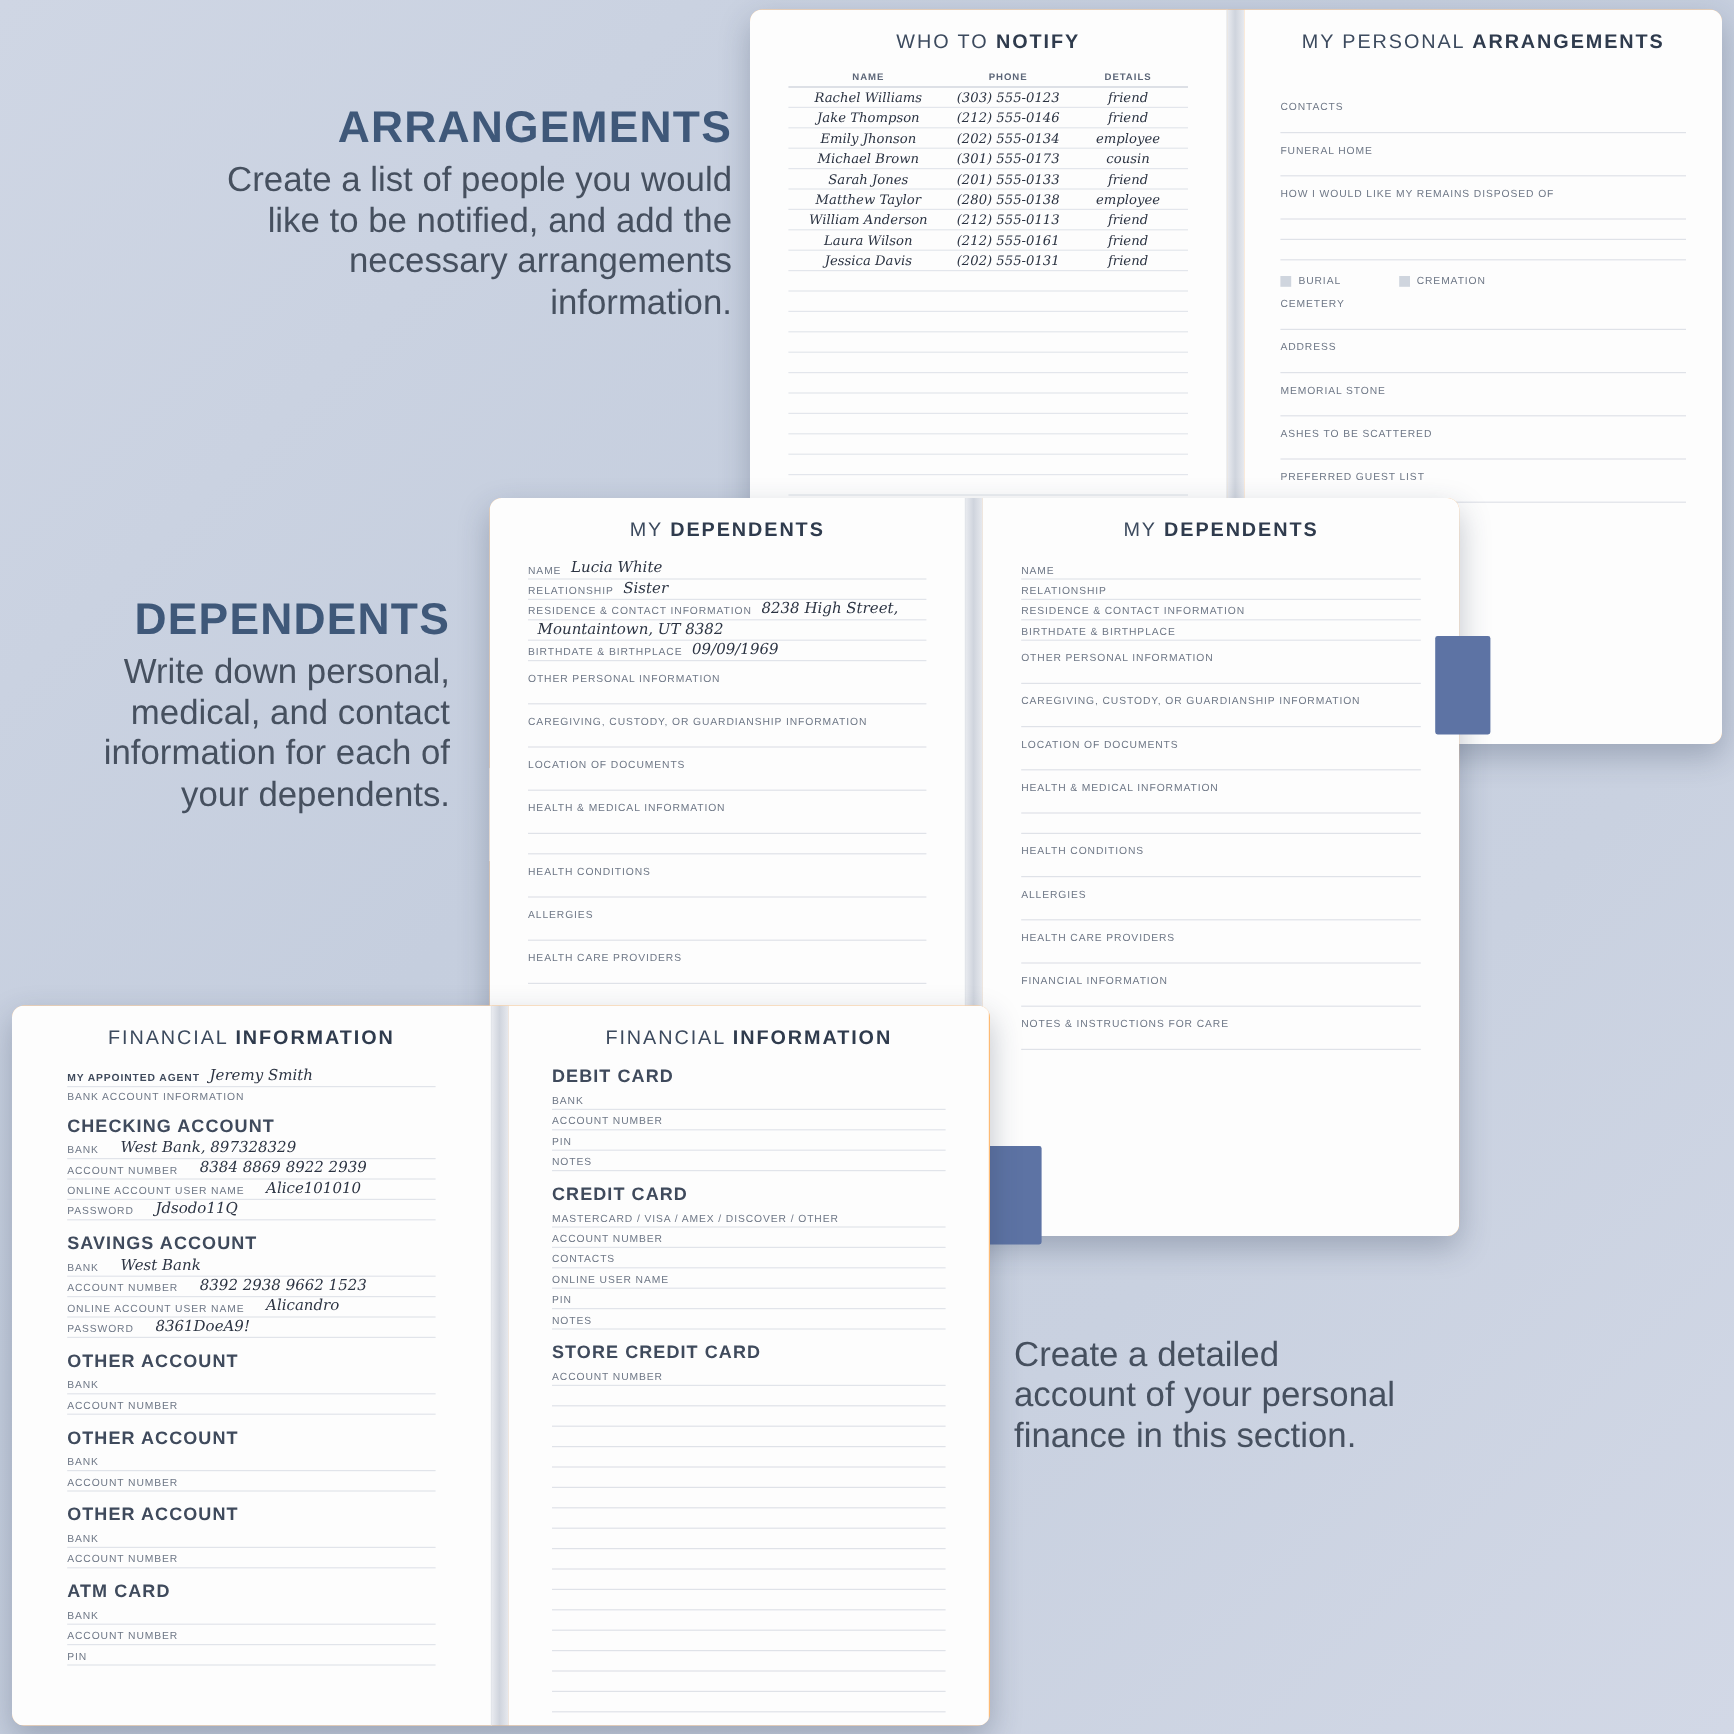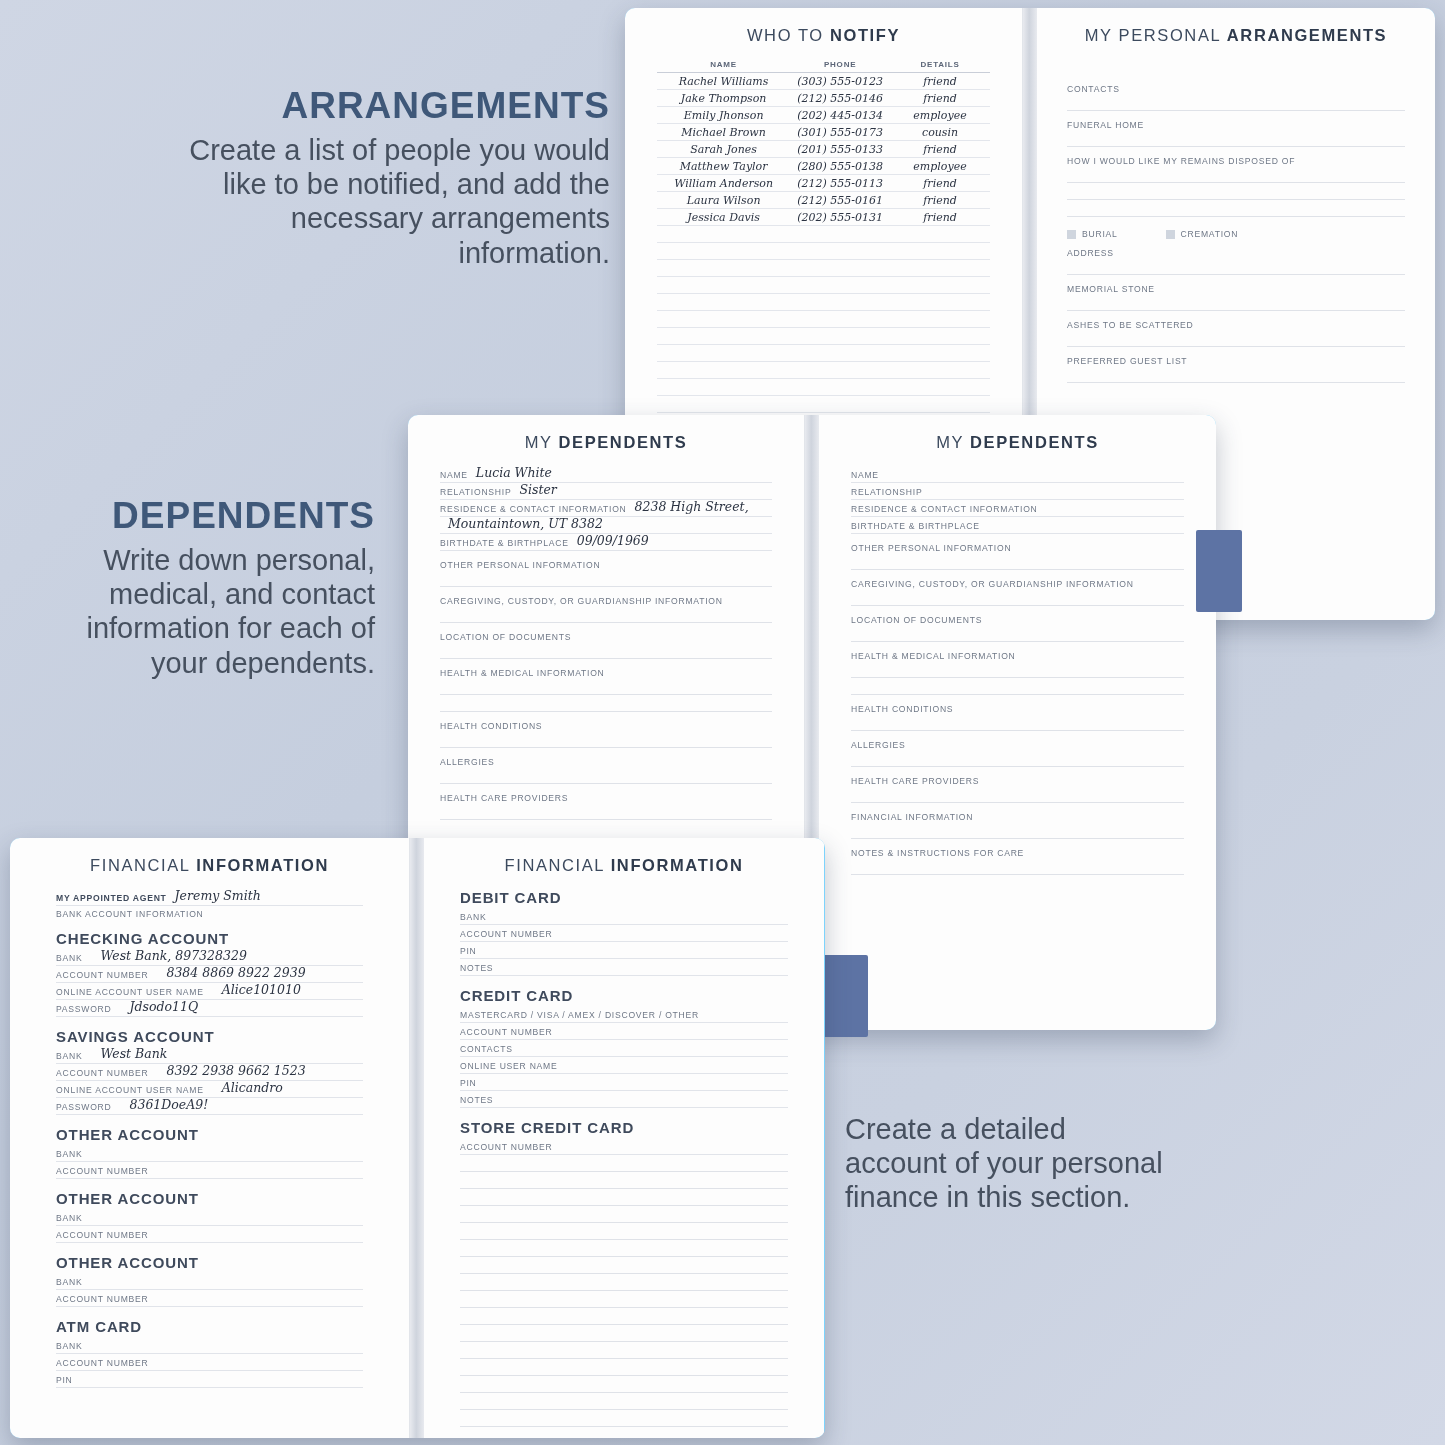--- a/index.html
+++ b/index.html
@@ -27,21 +27,21 @@
     line-height:1.18;
     color:#46505f;
   }
   #promo-arrangements { left:160px; top:85px; width:450px; }
   #promo-dependents  { left:50px;  top:495px; width:325px; }
   #promo-finance     { left:845px; top:1112px; width:330px; text-align:left; }
 
   
   .spread {
     position:absolute;
-    background:#7dd3fc;
+    background:#fdba74;
     border-radius:10px;
     box-shadow:0 10px 26px rgba(40,55,80,.28);
     display:flex;
     overflow:hidden;
   }
   .page { position:relative; background:#fdfdfd; height:100%; overflow:hidden; }
   .page.left  { border-right:1px solid #e2e5ea; }
   .gutter {
     width:14px; height:100%;
     background:linear-gradient(90deg,#e8eaef 0%,#cfd4dd 45%,#e8eaef 100%);
@@ -149,21 +149,21 @@
             <td class="c2">(303) 555-0123</td>
             <td class="c3">friend</td>
           </tr>
           <tr>
             <td class="c1">Jake Thompson</td>
             <td class="c2">(212) 555-0146</td>
             <td class="c3">friend</td>
           </tr>
           <tr>
             <td class="c1">Emily Jhonson</td>
-            <td class="c2">(202) 445-0134</td>
+            <td class="c2">(202) 555-0134</td>
             <td class="c3">employee</td>
           </tr>
           <tr>
             <td class="c1">Michael Brown</td>
             <td class="c2">(301) 555-0173</td>
             <td class="c3">cousin</td>
           </tr>
           <tr>
             <td class="c1">Sarah Jones</td>
             <td class="c2">(201) 555-0133</td>
@@ -272,20 +272,24 @@
           <div style="display: flex; align-items: center;">
             <span class="cbox"></span>
             <span class="flabel">BURIAL</span>
           </div>
           <div style="display: flex; align-items: center;">
             <span class="cbox"></span>
             <span class="flabel">CREMATION</span>
           </div>
         </div>
         <div style="margin-top: 9px;">
+          <div class="flabel">CEMETERY</div>
+          <div class="fline"></div>
+        </div>
+        <div style="margin-top: 9px;">
           <div class="flabel">ADDRESS</div>
           <div class="fline"></div>
         </div>
         <div style="margin-top: 9px;">
           <div class="flabel">MEMORIAL STONE</div>
           <div class="fline"></div>
         </div>
         <div style="margin-top: 9px;">
           <div class="flabel">ASHES TO BE SCATTERED</div>
           <div class="fline"></div>

